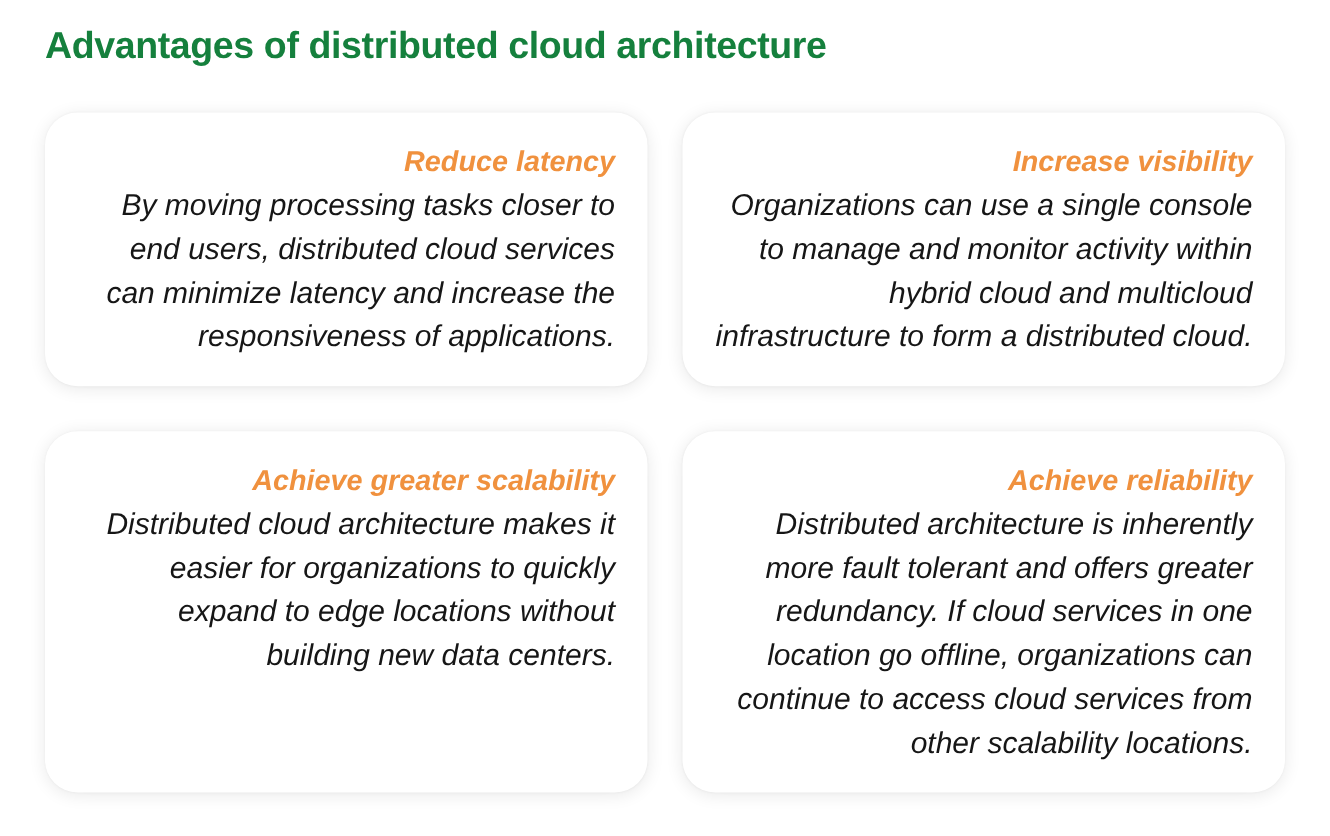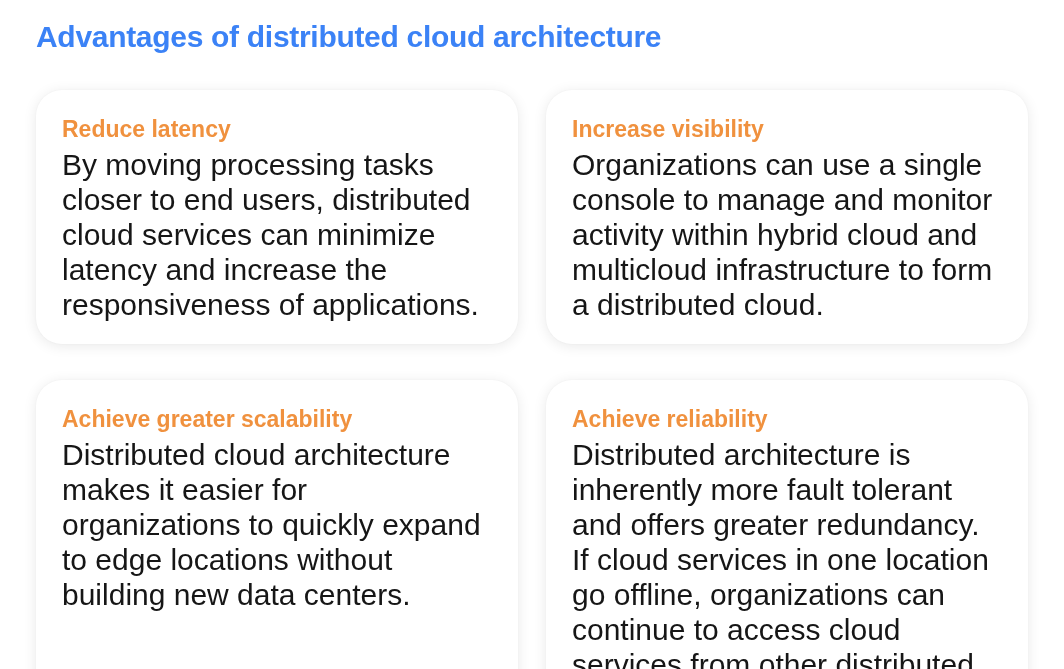--- a/index.html
+++ b/index.html
@@ -15,45 +15,46 @@
     background: #ffffff;
     box-sizing: border-box;
     padding: 18px 36px 0 36px;
     overflow: hidden;
   }
   .page-title {
     margin: 0 0 34px 0;
     font-size: 30px;
     line-height: 38px;
     font-weight: bold;
-    color: #3b82f6;
+    color: #15803d;
     letter-spacing: -0.3px;
   }
   .cards-grid {
     display: grid;
     grid-template-columns: 1fr 1fr;
     column-gap: 28px;
     row-gap: 36px;
   }
   .card {
     background: #ffffff;
     border-radius: 26px;
     box-shadow: 0 2px 14px rgba(0, 0, 0, 0.09), 0 0 2px rgba(0, 0, 0, 0.04);
     box-sizing: border-box;
     padding: 22px 26px 22px 26px;
-    text-align: left;
+    text-align: right;
+    font-style: italic;
   }
   .card-heading {
     font-size: 23px;
     line-height: 35px;
     font-weight: bold;
     color: #f0913e;
   }
   .card-body {
-    font-size: 30px;
+    font-size: 24px;
     line-height: 35px;
     color: #161616;
   }
 </style>
 </head>
 <body>
 
 <div class="page">
   <h1 class="page-title">Advantages of distributed cloud architecture</h1>
 
@@ -69,17 +70,17 @@
       <div class="card-body">Organizations can use a single console to manage and monitor activity within hybrid cloud and multicloud infrastructure to form a distributed cloud.</div>
     </div>
 
     <div class="card">
       <div class="card-heading">Achieve greater scalability</div>
       <div class="card-body">Distributed cloud architecture makes it easier for organizations to quickly expand to edge locations without building new data centers.</div>
     </div>
 
     <div class="card">
       <div class="card-heading">Achieve reliability</div>
-      <div class="card-body">Distributed architecture is inherently more fault tolerant and offers greater redundancy. If cloud services in one location go offline, organizations can continue to access cloud services from other distributed locations.</div>
+      <div class="card-body">Distributed architecture is inherently more fault tolerant and offers greater redundancy. If cloud services in one location go offline, organizations can continue to access cloud services from other scalability locations.</div>
     </div>
 
   </div>
 </div>
 
 </body></html>

